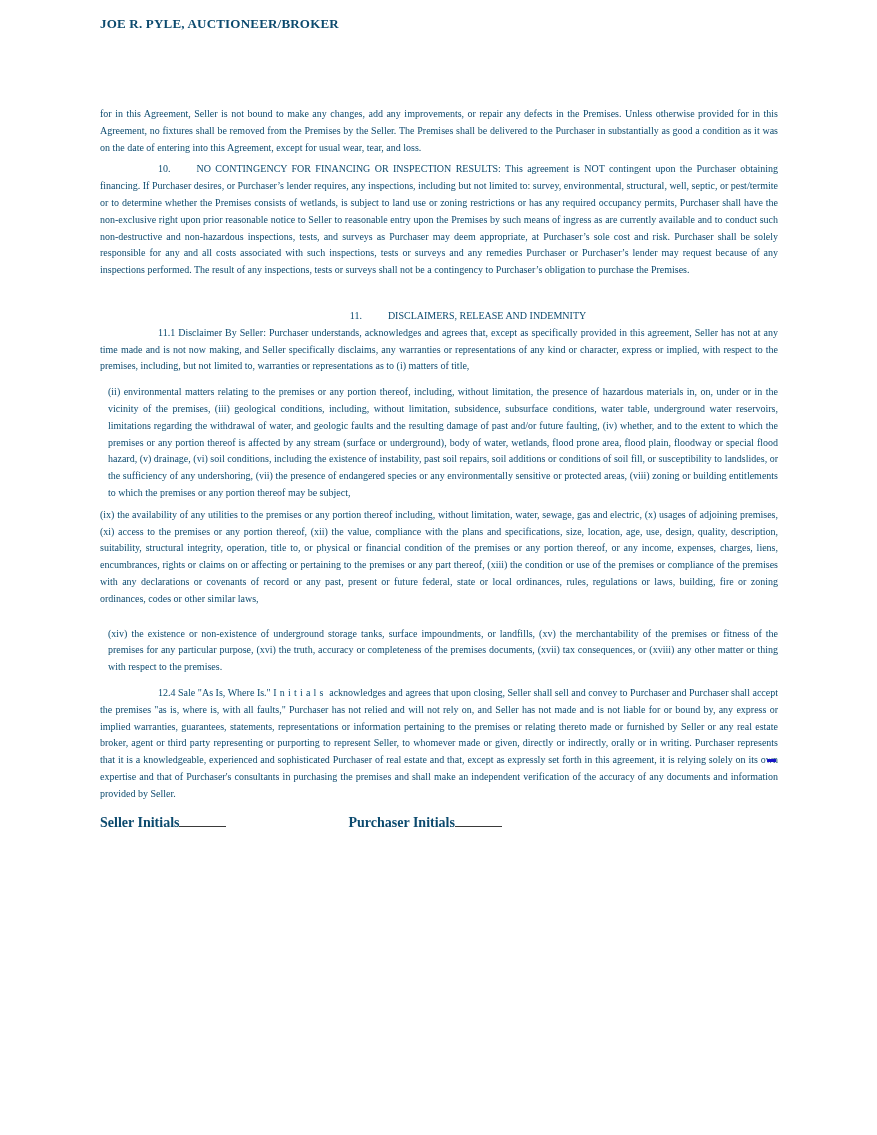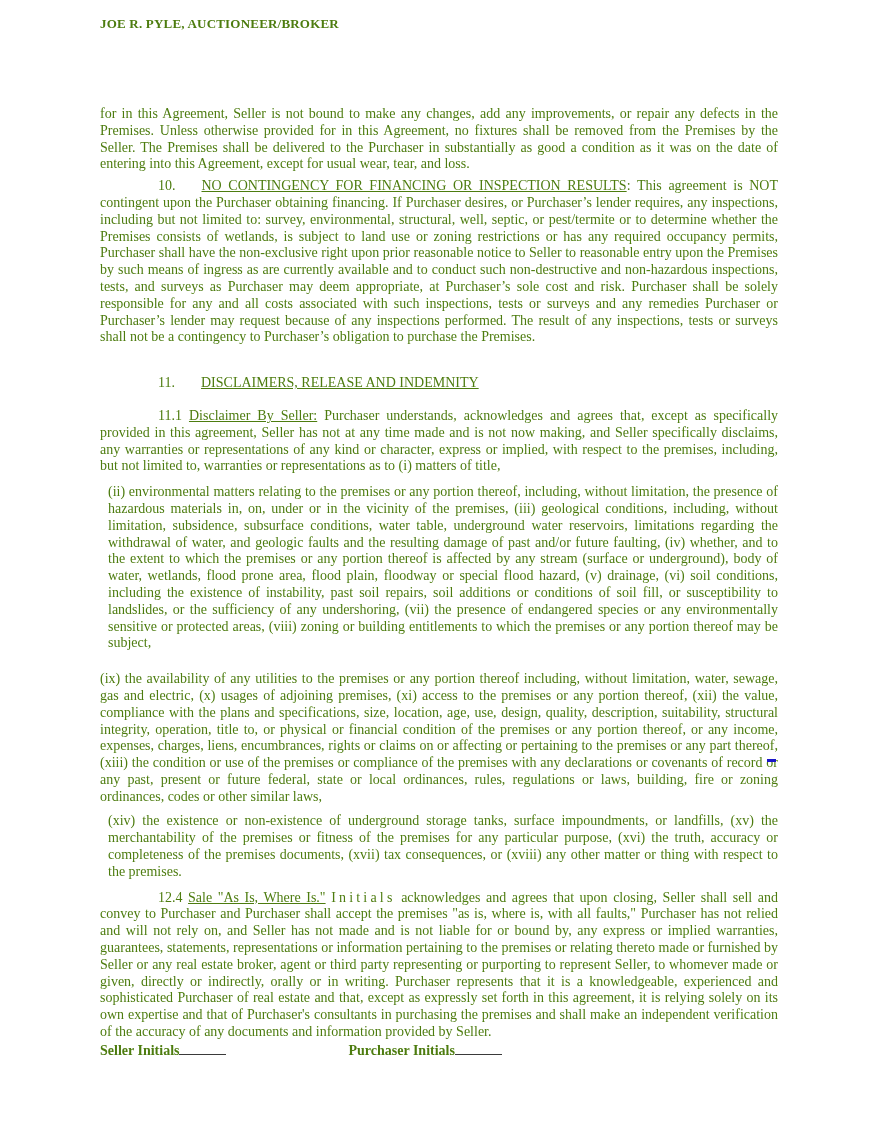--- a/index.html
+++ b/index.html
@@ -2,55 +2,55 @@
 <html><head>
 <meta charset="utf-8">
 <style>
   html, body { margin:0; padding:0; background:#ffffff; }
   .page {
     position: relative;
     width: 877px;
     height: 1135px;
     background: #ffffff;
     font-family: "Liberation Serif", "DejaVu Serif", serif;
-    color: #4d7c0f;
+    color: #0c4a6e;
     overflow: hidden;
   }
   .content {
     position: absolute;
     left: 100px;
     top: 16px;
     width: 678px;
   }
   .doc-header {
     font-size: 13px;
     font-weight: bold;
     letter-spacing: 0.2px;
     line-height: 16px;
   }
   p.body {
     margin: 0;
-    font-size: 14px;
+    font-size: 10px;
     line-height: 16.8px;
     text-align: justify;
   }
   p.intro      { margin-top: 74px; }
   p.sec10      { margin-top: 5px; }
-  p.sec11-head { margin-top: 29px; text-align: left; }
-  p.c111a      { margin-top: 16px; }
+  p.sec11-head { margin-top: 29px; text-align: center; }
+  p.c111a      { }
   p.c111b      { margin-top: 9px; padding-left: 8px; }
-  p.c111c      { margin-top: 19px; }
-  p.c111d      { margin-top: 8px; padding-left: 8px; }
+  p.c111c      { margin-top: 5px; }
+  p.c111d      { margin-top: 18px; padding-left: 8px; }
   p.c112       { margin-top: 9px; }
   .ind  { display:inline-block; width:58px; }
   .tab  { display:inline-block; width:26px; }
-  .u    { text-decoration: underline; }
+  .u    { }
   .spaced { letter-spacing: 3.2px; }
   .footer {
-    margin-top: 0;
+    margin-top: 11px;
     font-size: 14px;
     line-height: 18px;
   }
   .flabel { font-weight: bold; }
   .blank {
     display: inline-block;
     width: 47px;
     height: 13px;
     border-bottom: 1.4px solid #3a3a3a;
     vertical-align: baseline;

